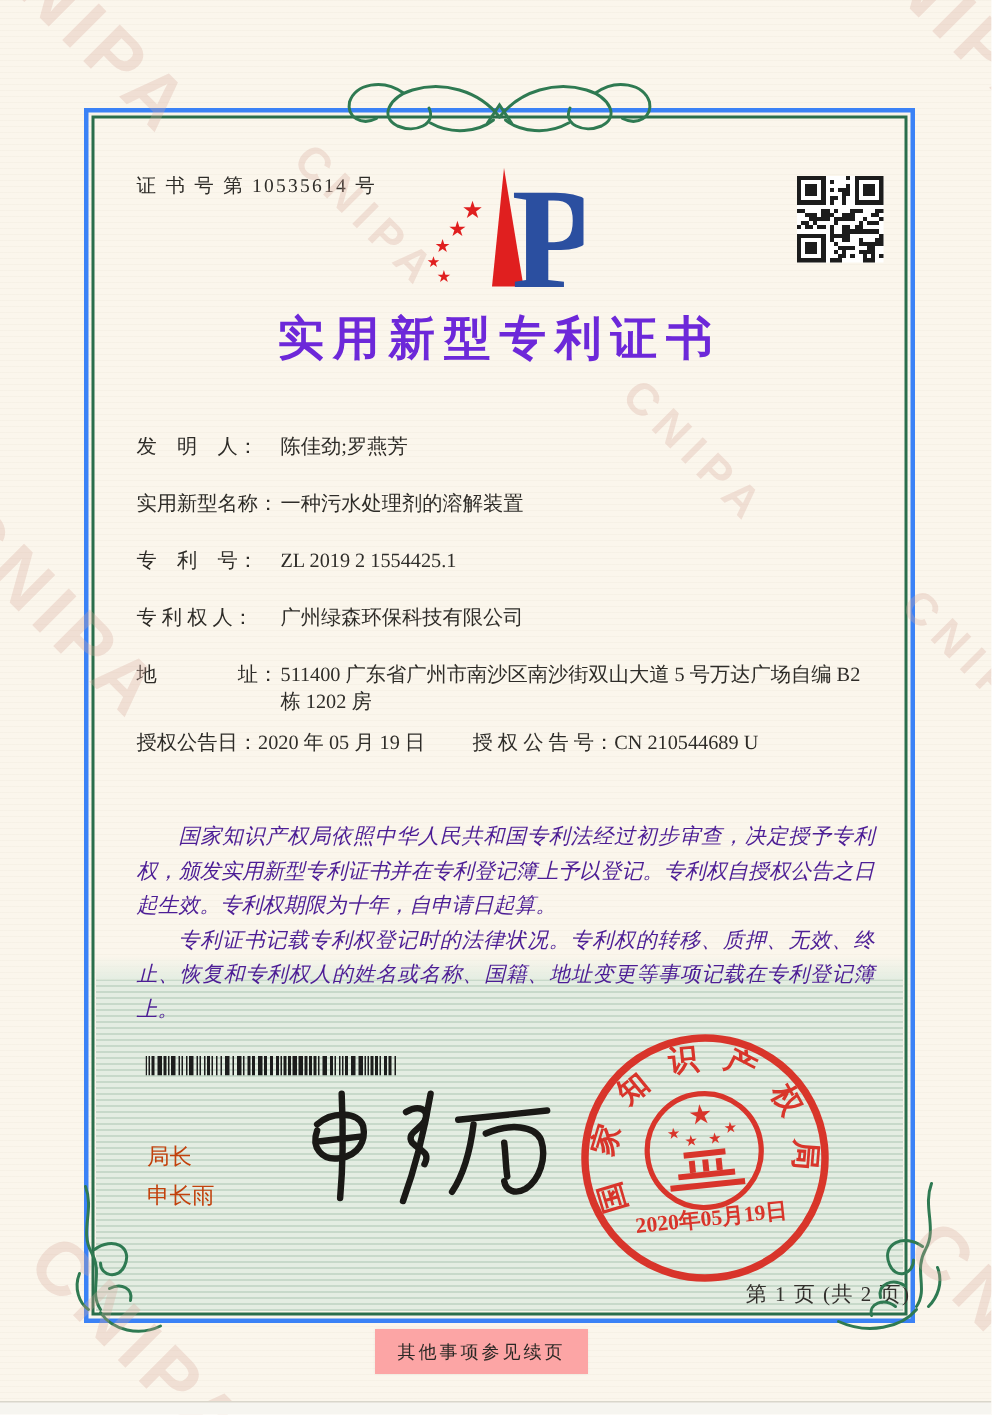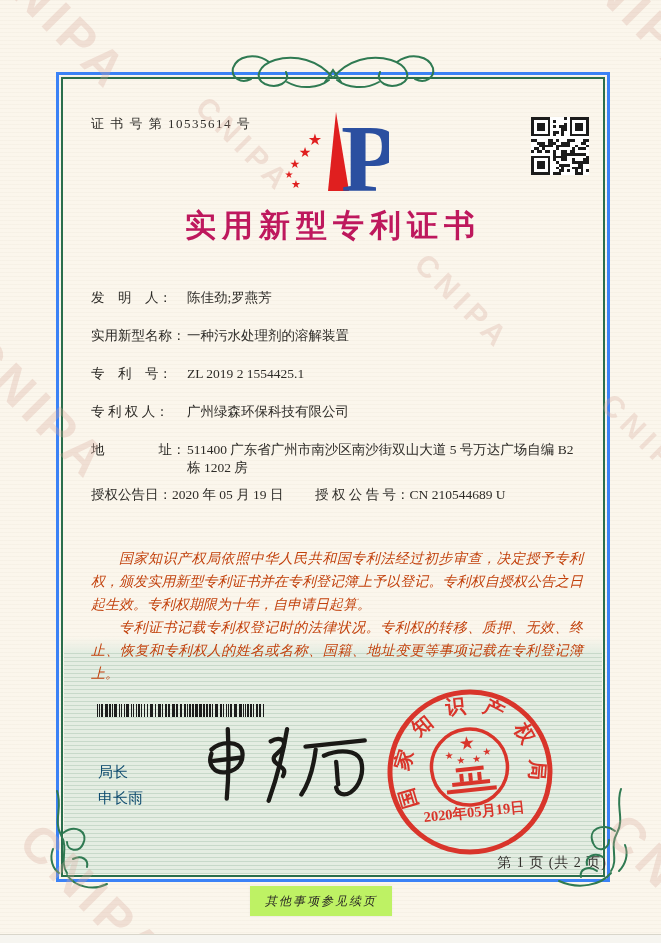--- a/index.html
+++ b/index.html
@@ -43,58 +43,58 @@
   .green-panel::after{
     content:"";position:absolute;inset:0;
     background:repeating-linear-gradient(180deg, rgba(125,165,138,0.28) 0 1px, transparent 1px 4px);
   }
 
   .cert-no{position:absolute;left:32px;top:40px;font-size:13px;letter-spacing:1.5px;}
   .logo{position:absolute;left:224px;top:32px;width:106px;height:94px;}
   .qr{position:absolute;left:472px;top:42px;width:58px;height:58px;}
   .title{
     position:absolute;left:0;right:0;top:130px;text-align:center;
-    font-size:31px;font-weight:600;letter-spacing:6px;color:#be185d;
+    font-size:31px;font-weight:600;letter-spacing:6px;color:#6d28d9;
   }
   .content{position:absolute;left:32px;top:214px;width:494px;font-size:13.5px;line-height:18px;}
   .frow{margin-bottom:20px;display:flex;}
   .frow .flabel{flex:0 0 auto;min-width:96px;white-space:pre;}
   .frow .fvalue{flex:0 1 auto;}
   .frow.address{margin-bottom:9px;}
   .frow.address .fvalue{max-width:398px;}
   .grant-row{display:flex;align-items:center;}
   .grant-left{width:224px;display:flex;}
   .grant-right{display:flex;}
   .body-text{
     position:absolute;left:32px;top:472px;width:492px;
-    font-size:14px;line-height:23px;font-style:italic;color:#c2410c;
+    font-size:14px;line-height:23px;font-style:italic;color:#4c1d95;
     text-align:justify;
   }
   .body-text p{margin:0;text-indent:2em;}
 
   .barcode{position:absolute;left:38px;top:629px;width:170px;height:13px;}
   .director{
     position:absolute;left:39px;top:684px;z-index:3;
     font-family:"Liberation Sans","DejaVu Sans",sans-serif;
-    font-size:15px;font-weight:500;color:#0c4a6e;line-height:26px;
+    font-size:15px;font-weight:500;color:#c2410c;line-height:26px;
   }
   .signature{position:absolute;left:125px;top:648px;width:200px;height:92px;z-index:3;}
   .seal{position:absolute;left:326px;top:612px;width:170px;height:170px;z-index:4;transform:rotate(-6deg);opacity:0.93;}
   .page-no{position:absolute;left:0;right:0;top:779px;text-align:right;font-size:14px;letter-spacing:1px;color:#33312d;}
 
   .top-ornament{position:absolute;left:225px;top:42px;width:216px;height:64px;z-index:3;}
   .flourish{position:absolute;z-index:3;}
   .flourish-bl{left:42px;top:786px;width:64px;height:104px;}
   .flourish-br{left:544px;top:784px;width:76px;height:104px;}
 
   .continuation{
     position:absolute;left:250px;top:886px;width:142px;height:30px;z-index:4;
-    background:#bef264;box-shadow:0 0 2px rgba(0,0,0,0.06);
+    background:#fca5a5;box-shadow:0 0 2px rgba(0,0,0,0.06);
     display:flex;align-items:center;justify-content:center;
-    font-size:12px;font-style:italic;letter-spacing:2px;color:#2a2825;text-align:right;
+    font-size:12px;letter-spacing:2px;color:#2a2825;text-align:right;
   }
   .scan-edge{position:absolute;left:0;right:0;bottom:0;height:8px;background:#f6f5f0;border-top:1px solid #d9d6cb;z-index:5;}
 </style>
 </head>
 <body>
 
 <div class="page">
 
   <div class="watermark wm-big" style="left:-35px;top:-12px;">CNIPA</div>
   <div class="watermark wm-big" style="left:545px;top:-18px;">CNIPA</div>

